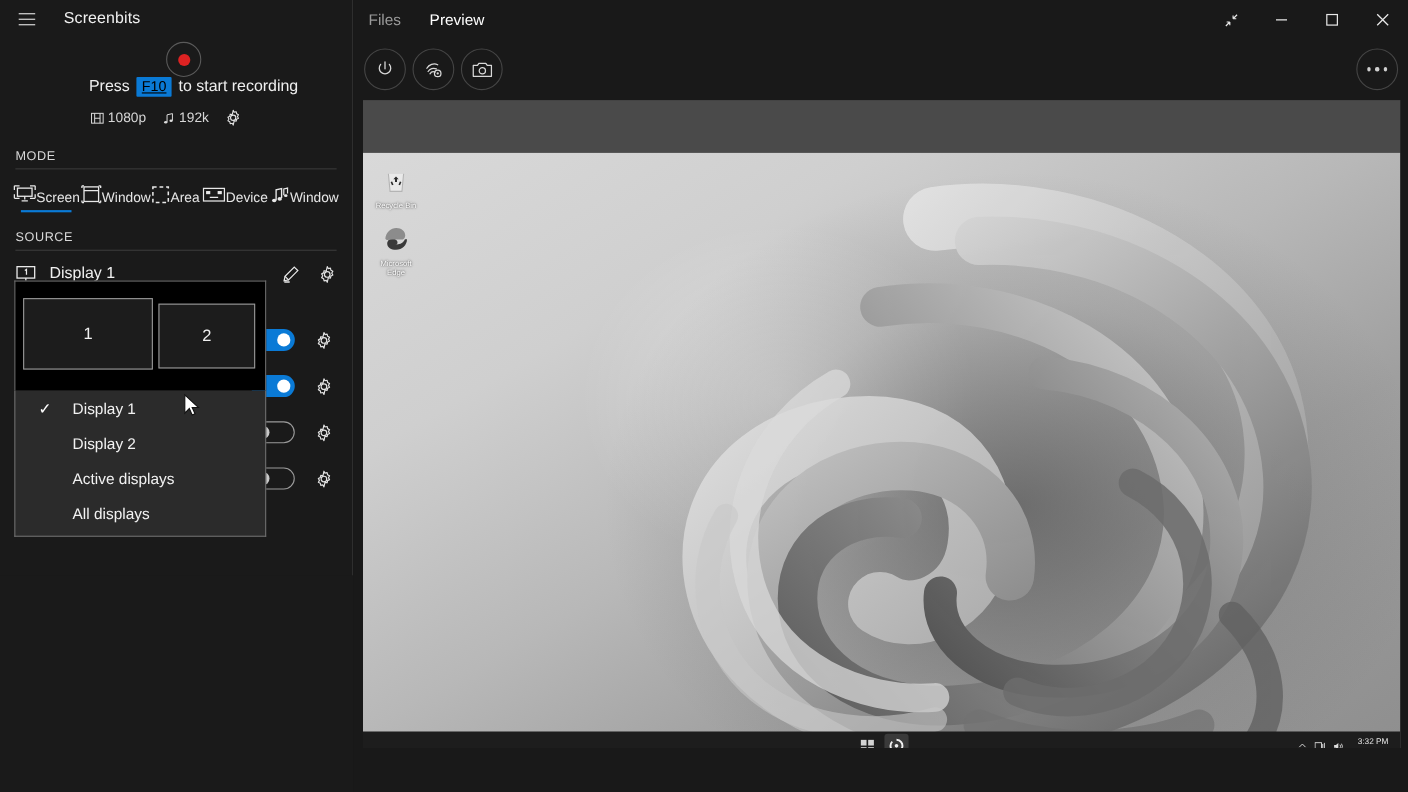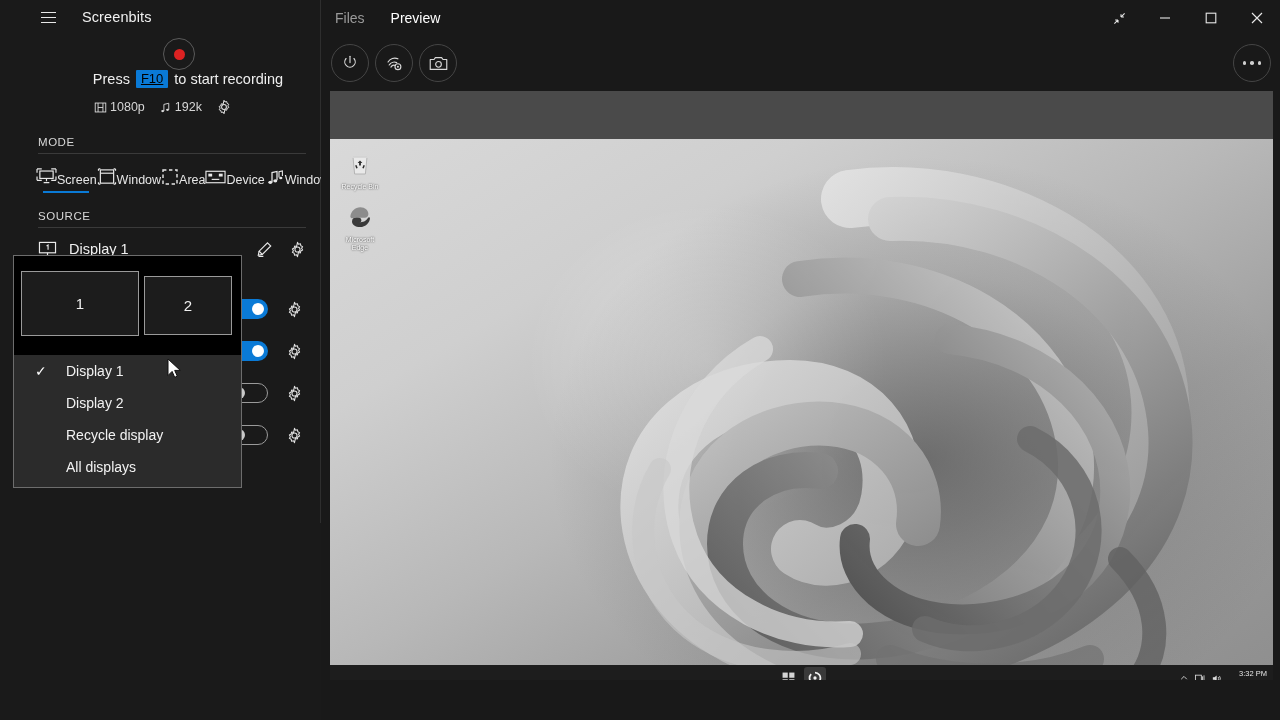--- a/index.html
+++ b/index.html
@@ -10,21 +10,20 @@
     overflow: hidden;
     -webkit-font-smoothing: antialiased;
   }
   .app { position: relative; width: 1280px; height: 720px; background: #1a1a1a; }
 
   
   .sidebar {
     position: absolute; left: 0; top: 0; width: 321px; height: 523px;
     background: #1a1a1a;
     border-right: 1px solid #2e2e2e;
-    padding-left: 24px;
   }
   .sb-titlebar { height: 34px; display: flex; align-items: center; padding-left: 12px; }
   .hamburger { width: 24px; height: 24px; display: flex; flex-direction: column;
     justify-content: center; align-items: center; gap: 4px; cursor: pointer; }
   .hamburger i { display: block; width: 15px; height: 1px; background: #e8e8e8; }
   .app-title { margin-left: 22px; font-size: 14.5px; color: #f0f0f0; letter-spacing: .1px; }
 
   .record-row { display: flex; align-items: center; height: 56px; padding-left: 14px; margin-top: 4px; flex-direction: column; }
   .rec-btn {
     width: 32px; height: 32px; border-radius: 50%; border: 1px solid #5a5a5a;
@@ -118,21 +117,21 @@
   .taskbar { position: absolute; left: 0; bottom: 1px; width: 943px; height: 26px;
     background: #1d1d1d; display: flex; align-items: center; justify-content: center; }
   .tb-center { display: flex; gap: 5px; align-items: center; }
   .tb-btn { width: 22px; height: 22px; display: flex; align-items: center;
     justify-content: center; cursor: pointer; border-radius: 3px; }
   .tb-btn.act { background: #3a3a3a; position: relative; }
   .tb-btn.act::after { content: ''; position: absolute; bottom: 1px; left: 50%;
     transform: translateX(-50%); width: 10px; height: 2px; background: #cfcfcf; border-radius: 1px; }
   .tray { position: absolute; right: 6px; display: flex; align-items: center; gap: 7px;
     color: #ddd; font-size: 8px; }
-  .clock { text-align: right; line-height: 1.25; font-size: 7.5px; color: #e6e6e6; }
+  .clock { text-align: center; line-height: 1.25; font-size: 7.5px; color: #e6e6e6; }
 
   .dicon { position: absolute; width: 44px; text-align: center; cursor: pointer; }
   .dicon .lbl { color: #fff; font-size: 7px; line-height: 1.15; margin-top: 2px;
     text-shadow: 0 0 2px rgba(0,0,0,.9); }
 </style>
 </head>
 <body>
 
 <div class="app">
 
@@ -319,21 +318,21 @@
 
     <div class="dropdown">
       <div class="dd-item">
         <span class="dd-check">✓</span>
         <span>Display 1</span>
       </div>
       <div class="dd-item">
         <span>Display 2</span>
       </div>
       <div class="dd-item">
-        <span>Recycle display</span>
+        <span>Active displays</span>
       </div>
       <div class="dd-item">
         <span>All displays</span>
       </div>
     </div>
 
     <svg class="cursor-arrow" width="15" height="22" viewBox="0 0 15 22">
       <path d="M1 1l0 16.5 4.1-4.1 2.6 5.9 2.6-1.1-2.6-5.8 5.6 0z" fill="#fff" stroke="#111" stroke-width="1"></path>
     </svg>
 

